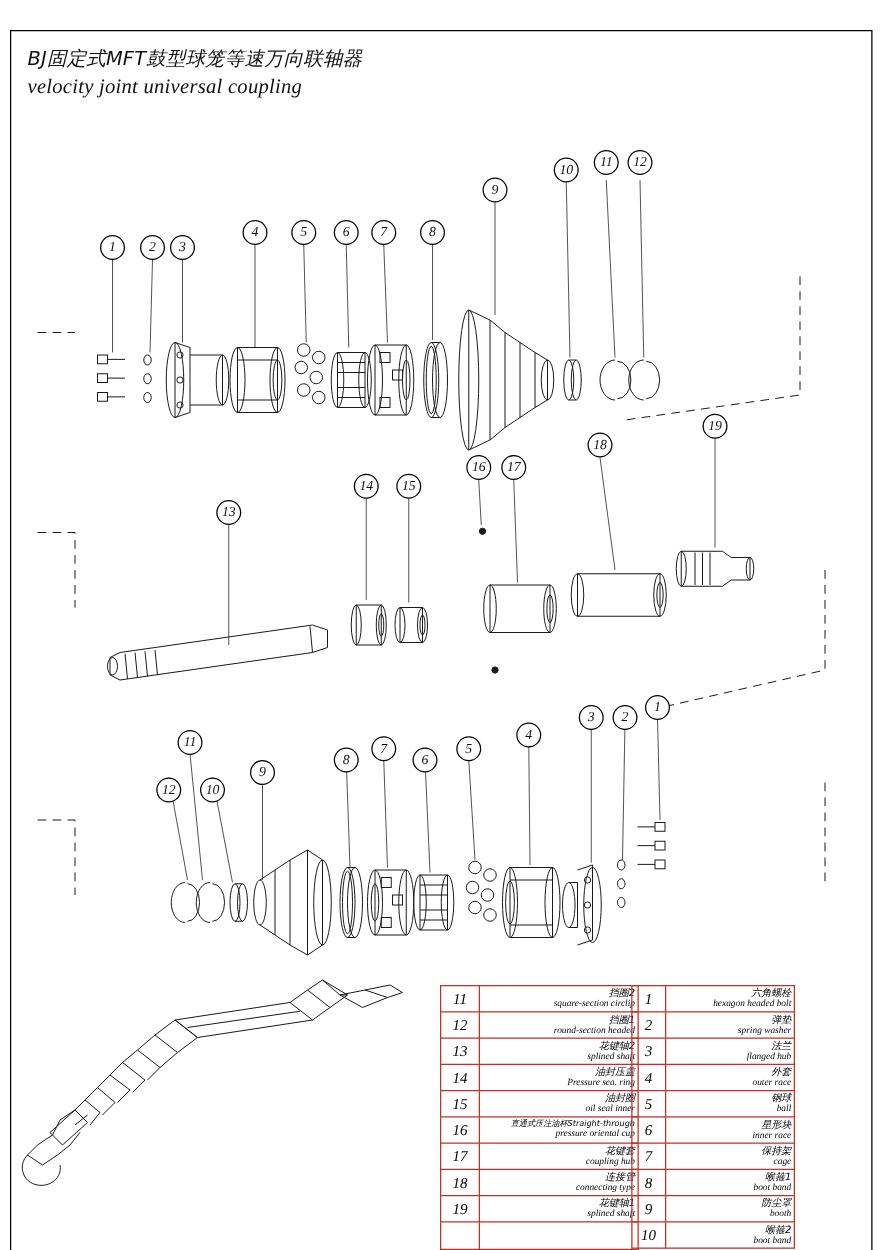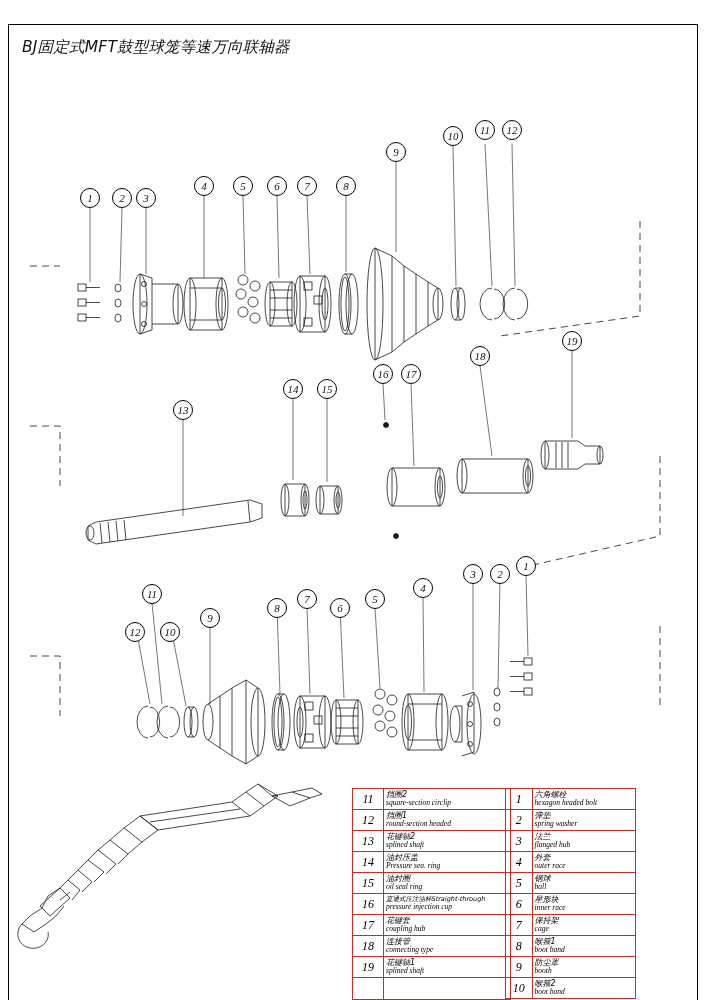--- a/index.html
+++ b/index.html
@@ -73,21 +73,21 @@
   }
   .legend td.num {
     width: 30px;
     text-align: center;
     font-family: "Liberation Serif", serif;
     font-size: 12px;
     color: #000;
   }
   .legend td.desc {
     width: 122px;
-    text-align: left;
+    text-align: right;
     padding: 1px 2px;
     line-height: 1.15;
   }
   .legend .cn {
     font-size: 8px;
     color: #000;
     display: block;
     font-family: "DejaVu Sans", sans-serif;
   }
   .legend .en {
@@ -103,20 +103,21 @@
 </style>
 </head>
 <body>
 
 <div id="sheet">
 
   <div class="frame"></div>
 
   <div class="title-block">
     <div class="title-line cn-title">BJ固定式MFT鼓型球笼等速万向联轴器</div>
+    <div class="title-line">velocity joint universal coupling</div>
   </div>
 
   <svg class="dwg" viewBox="0 0 706 1000">
     <g fill="none" stroke="#1a1a1a" stroke-width="0.8">
 
       <g stroke-dasharray="7 5" stroke-width="0.8">
         <path d="M 640 205 L 640 300 L 500 320"></path>
         <path d="M 30 250 L 60 250"></path>
       </g>
       <g stroke-dasharray="7 5">
@@ -496,28 +497,28 @@
         <td class="num">14</td>
         <td class="desc">
           <span class="cn">油封压盖</span>
           <span class="en">Pressure sea. ring</span>
         </td>
       </tr>
       <tr>
         <td class="num">15</td>
         <td class="desc">
           <span class="cn">油封圈</span>
-          <span class="en">oil seal ring</span>
+          <span class="en">oil seal inner</span>
         </td>
       </tr>
       <tr>
         <td class="num">16</td>
         <td class="desc">
           <span class="cn" style="font-size:6.5px;">直通式压注油杯Straight-through</span>
-          <span class="en">pressure injection cup</span>
+          <span class="en">pressure oriental cup</span>
         </td>
       </tr>
       <tr>
         <td class="num">17</td>
         <td class="desc">
           <span class="cn">花键套</span>
           <span class="en">coupling hub</span>
         </td>
       </tr>
       <tr>

